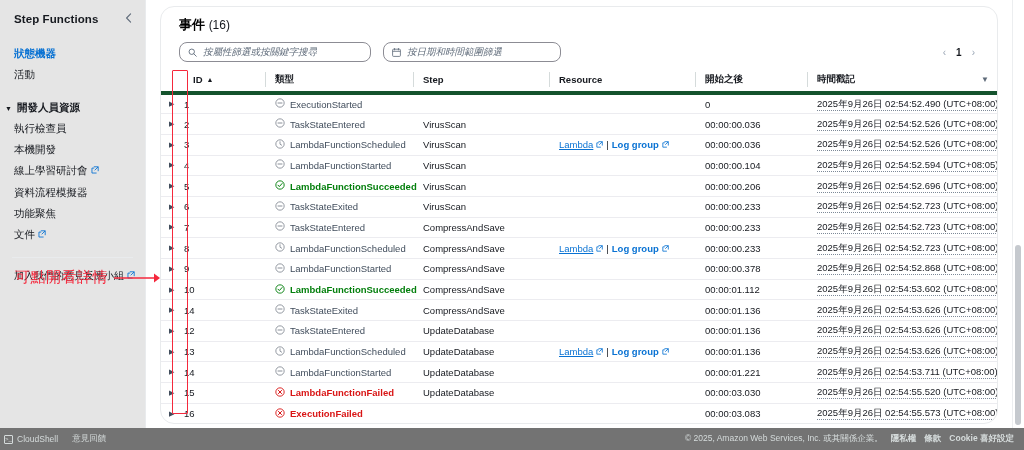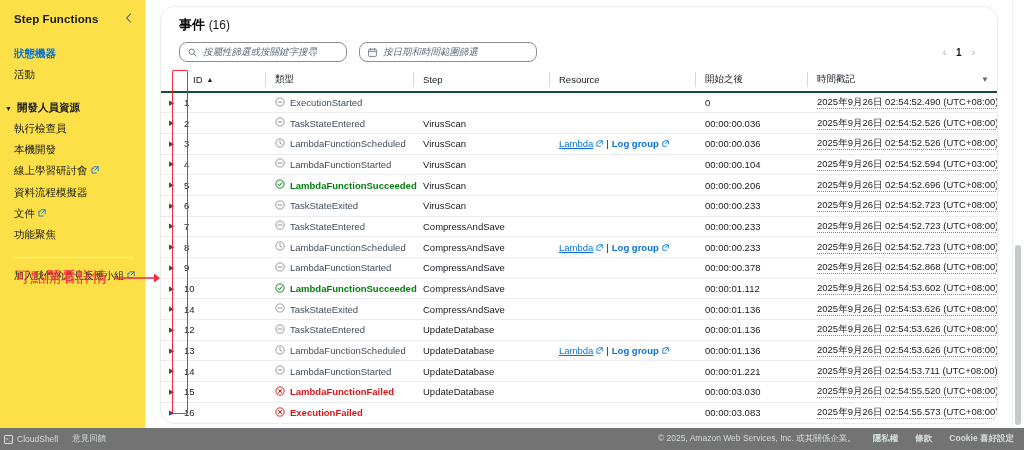--- a/index.html
+++ b/index.html
@@ -8,21 +8,21 @@
     font-family: "Liberation Sans", "DejaVu Sans", sans-serif;
     background: #ffffff;
     overflow: hidden;
   }
   #app { position: relative; width: 1024px; height: 450px; display: flex; flex-direction: column; }
   #body-area { display: flex; flex: 1 1 auto; min-height: 0; position: relative; background:#fff; }
 
   
   #sidebar {
     width: 146px; flex: 0 0 146px;
-    background: #fde047;
+    background: #e5e5e5;
     border-right: 1px solid #e9ebed;
     padding: 8px 0 0 0;
     position: relative;
   }
   .sb-header {
     display: flex; align-items: center; justify-content: space-between;
     padding: 0 10px 0 14px; height: 22px;
   }
   .sb-title { font-size: 11.5px; font-weight: bold; color: #16191f; letter-spacing: .1px; }
   .sb-collapse { color: #5f6b7a; font-size: 10px; line-height: 1; cursor: pointer; padding: 2px 3px; }
@@ -67,33 +67,33 @@
   .card-head { padding: 9px 18px 0 18px; }
   .card-title { font-size: 13px; color: #000; font-weight: bold; }
   .card-title .count { font-weight: normal; font-size: 12px; color: #16191f; }
 
   .filters { display: flex; align-items: center; gap: 12px; margin-top: 8px; position: relative; }
   .input-wrap {
     display: flex; align-items: center; gap: 6px;
     border: 1px solid #8c8c94; border-radius: 8px; height: 20px; padding: 0 8px;
     background: #fff;
   }
-  #search-wrap { width: 168px; }
+  #search-wrap { width: 192px; }
   #date-wrap { width: 178px; }
   .input-wrap .ph { font-size: 9.5px; color: #5f6b7a; font-style: italic; white-space: nowrap; overflow: hidden; }
   .pager { margin-left: auto; display: flex; align-items: center; gap: 10px; padding-right: 4px; }
   .pg-btn { color: #9ba7b6; font-size: 10px; cursor: pointer; user-select: none; }
   .pg-num { font-size: 10px; color: #16191f; font-weight: bold; cursor: pointer; }
 
   
   .tbl-wrap { flex: 1 1 auto; overflow: hidden; margin-top: 7px; }
   table { width: 100%; border-collapse: collapse; table-layout: fixed; }
   thead th {
-    font-size: 9.5px; font-weight: normal; color: #16191f; text-align: center;
-    padding: 4px 0 5px 0; border-bottom: 2px solid #14532d; white-space: nowrap;
+    font-size: 9.5px; font-weight: bold; color: #16191f; text-align: center;
+    padding: 4px 0 5px 0; border-bottom: 4px solid #14532d; white-space: nowrap;
     position: relative;
   }
   thead th.sep::before {
     content: ""; position: absolute; left: 0; top: 3px; bottom: 4px; width: 1px; background: #d5dbdb;
   }
   th .sort { color: #16191f; font-size: 7px; margin-left: 4px; }
   th .hdr-inner { padding-left: 10px; display: flex; align-items: center; }
   th.col-id .hdr-inner { padding-left: 12px; justify-content: flex-start; }
   th .filter-ico { margin-left: auto; padding-right: 8px; color: #5f6b7a; font-size: 8px; }
 
@@ -144,21 +144,21 @@
   }
   #right-gap { width: 12px; flex: 0 0 12px; background: #fff; border-left: 1px solid #eceef0; position: relative; }
 
   
   #footer {
     height: 22px; flex: 0 0 22px; background: #737373; color: #d5dbdb;
     display: flex; align-items: center; padding: 0 4px; font-size: 8.5px;
   }
   .f-left { display: flex; align-items: center; gap: 14px; }
   .f-item { display: flex; align-items: center; gap: 4px; cursor: pointer; color: #d5dbdb; }
-  .f-right { margin-left: auto; display: flex; align-items: center; gap: 17px; padding-right: 6px; justify-content: flex-end; }
+  .f-right { margin-left: auto; display: flex; align-items: center; gap: 8px; padding-right: 6px; justify-content: flex-end; }
   .f-copy { color: #d5dbdb; }
   .f-link { color: #d5dbdb; cursor: pointer; font-weight: bold; }
   .cs-ico {
     width: 9px; height: 9px; border: 1px solid #d5dbdb; border-radius: 1px;
     font-size: 6px; display: flex; align-items: center; justify-content: center; line-height: 1;
   }
 </style>
 </head>
 <body>
 
@@ -192,29 +192,29 @@
         <a class="sb-link">本機開發</a>
 
         <a class="sb-link">
           <span>線上學習研討會</span><span class="ext"><svg width="8" height="8" viewBox="0 0 10 10">
                 <path d="M3.5 1 H9 V6.5" fill="none" stroke="#0972d3" stroke-width="1.1"></path>
                 <path d="M9 1 L4.6 5.4" fill="none" stroke="#0972d3" stroke-width="1.1"></path>
                 <path d="M7 8.8 H1.2 V2.6 H4" fill="none" stroke="#0972d3" stroke-width="1.1"></path>
               </svg></span>
         </a>
         <a class="sb-link">資料流程模擬器</a>
+        <a class="sb-link">功能聚焦</a>
+
         <a class="sb-link">
           <span>文件</span><span class="ext"><svg width="8" height="8" viewBox="0 0 10 10">
                 <path d="M3.5 1 H9 V6.5" fill="none" stroke="#0972d3" stroke-width="1.1"></path>
                 <path d="M9 1 L4.6 5.4" fill="none" stroke="#0972d3" stroke-width="1.1"></path>
                 <path d="M7 8.8 H1.2 V2.6 H4" fill="none" stroke="#0972d3" stroke-width="1.1"></path>
               </svg></span>
         </a>
-
-        <a class="sb-link">功能聚焦</a>
       </div>
 
       <div class="sb-divider"></div>
 
       <div class="sb-feedback">
         <span>加入我們的意見反應小組</span><span class="ext"><svg width="8" height="8" viewBox="0 0 10 10">
               <path d="M3.5 1 H9 V6.5" fill="none" stroke="#0972d3" stroke-width="1.1"></path>
               <path d="M9 1 L4.6 5.4" fill="none" stroke="#0972d3" stroke-width="1.1"></path>
               <path d="M7 8.8 H1.2 V2.6 H4" fill="none" stroke="#0972d3" stroke-width="1.1"></path>
             </svg></span>
@@ -488,21 +488,21 @@
                   <td>
                     <div class="cell"></div>
                   </td>
                   <td>
                     <div class="cell">
                       <span class="after-cell">00:00:00.104</span>
                     </div>
                   </td>
                   <td>
                     <div class="cell">
-                      <span class="ts-cell">2025年9月26日 02:54:52.594 (UTC+03:00)</span>
+                      <span class="ts-cell">2025年9月26日 02:54:52.594 (UTC+08:05)</span>
                     </div>
                   </td>
                 </tr>
                 <tr>
                   <td class="col-exp">
                     <div class="cell">
                       <span class="exp-arrow">▶</span>
                     </div>
                   </td>
                   <td class="col-id">

